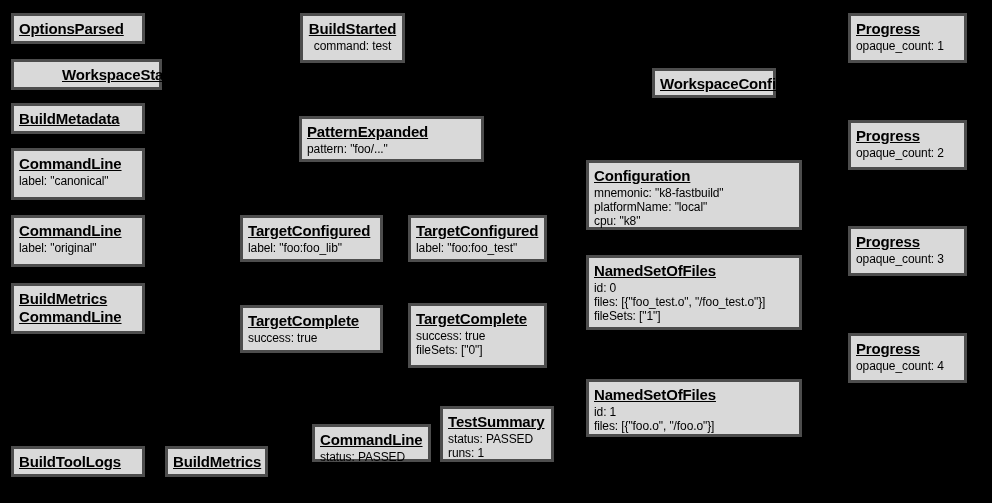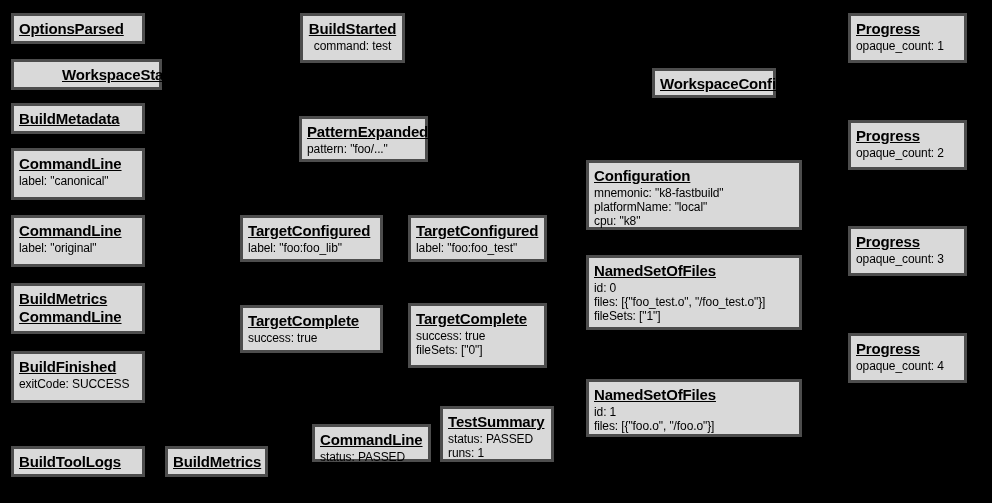--- a/index.html
+++ b/index.html
@@ -81,39 +81,33 @@
       <span class="node-attrs">
         <span class="attr">label: "original"</span>
       </span>
     </div>
     <div class="node title-only" style="left: 11px; top: 283px; width: 134px; height: 51px; background: rgb(217, 217, 217); border-color: rgb(77, 77, 77); color: rgb(0, 0, 0);">
       <span class="node-title" style="text-decoration: none;">
         <span class="node-title-line">BuildMetrics</span>
         <span class="node-title-line">CommandLine</span>
       </span>
     </div>
-    <div class="node" style="left: 11px; top: 351px; width: 134px; height: 52px; background: rgb(217, 217, 217); border-color: rgb(77, 77, 77); color: rgb(0, 0, 0);">
-      <span class="node-title">BuildFinished</span>
-      <span class="node-attrs">
-        <span class="attr">exitCode: SUCCESS</span>
-      </span>
-    </div>
     <div class="node title-only" style="left: 11px; top: 446px; width: 134px; height: 31px; background: rgb(217, 217, 217); border-color: rgb(77, 77, 77); color: rgb(0, 0, 0);">
       <span class="node-title">BuildToolLogs</span>
     </div>
     <div class="node title-only" style="left: 165px; top: 446px; width: 103px; height: 31px; background: rgb(217, 217, 217); border-color: rgb(77, 77, 77); color: rgb(0, 0, 0);">
       <span class="node-title">BuildMetrics</span>
     </div>
     <div class="node" style="left: 300px; top: 13px; width: 105px; height: 50px; background: rgb(217, 217, 217); border-color: rgb(77, 77, 77); color: rgb(0, 0, 0); text-align: center;">
       <span class="node-title">BuildStarted</span>
       <span class="node-attrs">
         <span class="attr">command: test</span>
       </span>
     </div>
-    <div class="node" style="left: 299px; top: 116px; width: 129px; height: 46px; background: rgb(217, 217, 217); border-color: rgb(77, 77, 77); color: rgb(0, 0, 0);">
+    <div class="node" style="left: 299px; top: 116px; width: 185px; height: 46px; background: rgb(217, 217, 217); border-color: rgb(77, 77, 77); color: rgb(0, 0, 0);">
       <span class="node-title">PatternExpanded</span>
       <span class="node-attrs">
         <span class="attr">pattern: "foo/..."</span>
       </span>
     </div>
     <div class="node" style="left: 240px; top: 215px; width: 143px; height: 47px; background: rgb(217, 217, 217); border-color: rgb(77, 77, 77); color: rgb(0, 0, 0);">
       <span class="node-title">TargetConfigured</span>
       <span class="node-attrs">
         <span class="attr">label: "foo:foo_lib"</span>
       </span>

